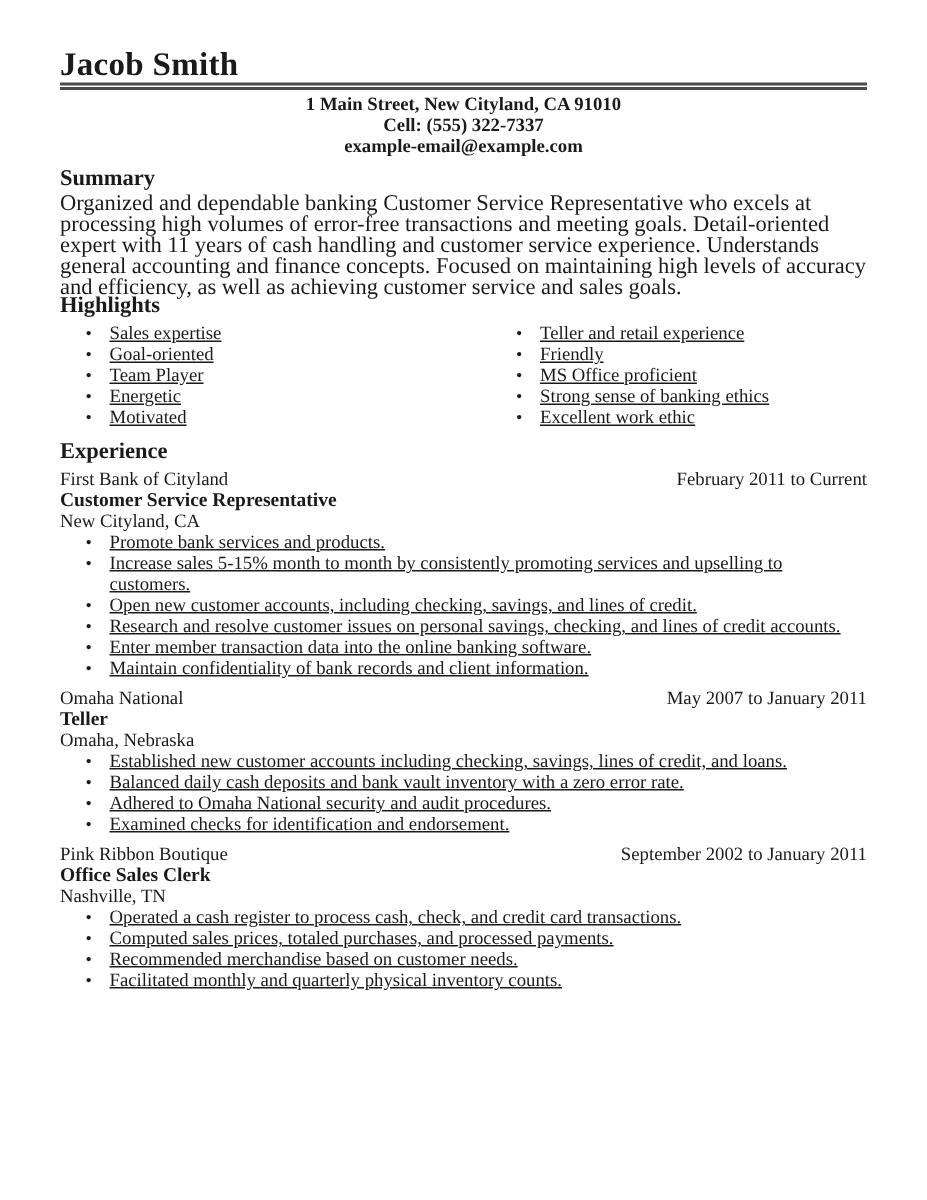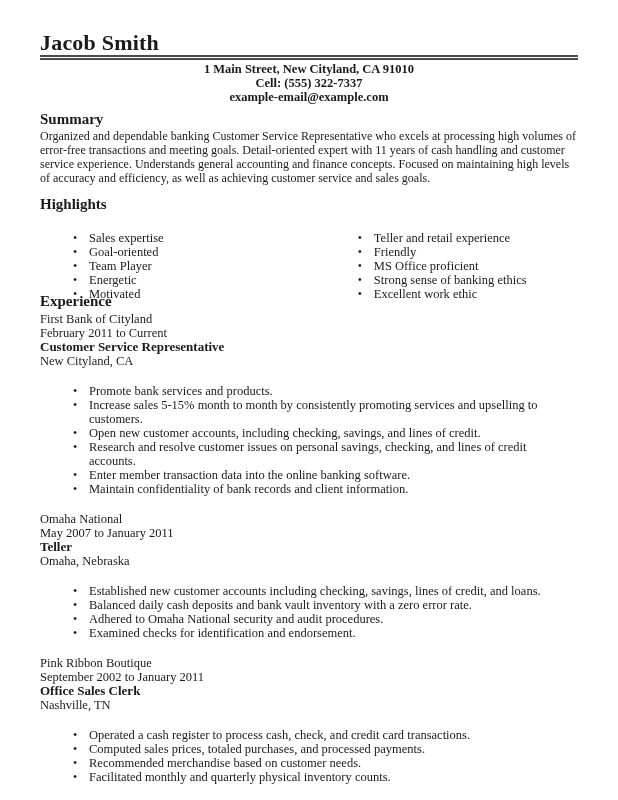--- a/index.html
+++ b/index.html
@@ -18,33 +18,33 @@
       border-top: 2px solid #4a4a4a; border-bottom: 2px solid #4a4a4a;
       box-sizing: border-box; height: 5px;
     }
     .contact {
       position: absolute; left: 0; top: 62px; width: 538px; text-align: center;
       font-size: 12.5px; line-height: 14px; font-weight: bold;
     }
     .contact div { height: 14px; }
     .section { position: absolute; left: 0; width: 538px; }
     .sec-title { font-weight: bold; font-size: 15px; line-height: 16px; margin: 0; }
-    .body-text { font-size: 12px; line-height: 14px; margin: 2px 0 0 0; }
-    ul.bul { list-style: none; margin: 16px; padding: 0; }
+    .body-text { font-size: 15px; line-height: 14px; margin: 2px 0 0 0; }
+    ul.bul { list-style: none; margin: 0; padding: 0; text-decoration: underline; }
     ul.bul li {
       position: relative; font-size: 12.5px; line-height: 14px; padding-left: 33px;
     }
     ul.bul li::before {
       content: "\2022"; position: absolute; left: 17px; top: 0; font-size: 12px;
     }
     .cols { display: flex; margin-top: 3px; }
     .col-left { width: 287px; }
     .col-right { width: 251px; }
     .job { margin-top: 0; }
-    .job-head { display: flex; justify-content: space-between; font-size: 12.5px; line-height: 14px; flex-direction: column; }
+    .job-head { display: flex; justify-content: space-between; font-size: 12.5px; line-height: 14px; }
     .job-title { font-weight: bold; font-size: 13px; line-height: 14px; }
     .job-loc { font-size: 12.5px; line-height: 14px; }
   </style>
 </head>
 <body>
 
 <div class="page">
 
   <div class="name">Jacob Smith</div>
   <div class="rule"></div>

